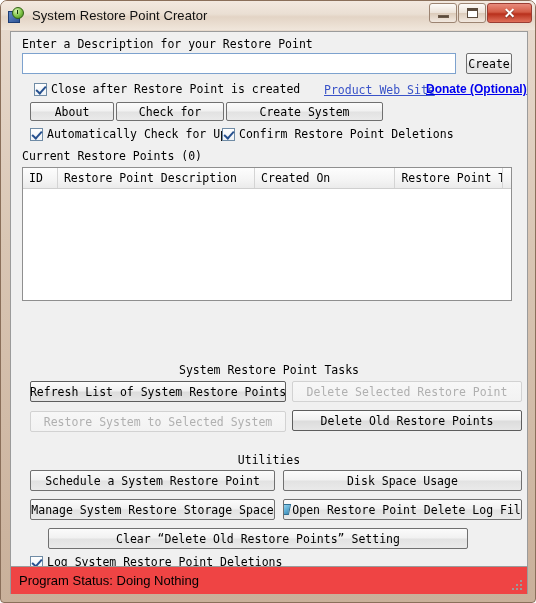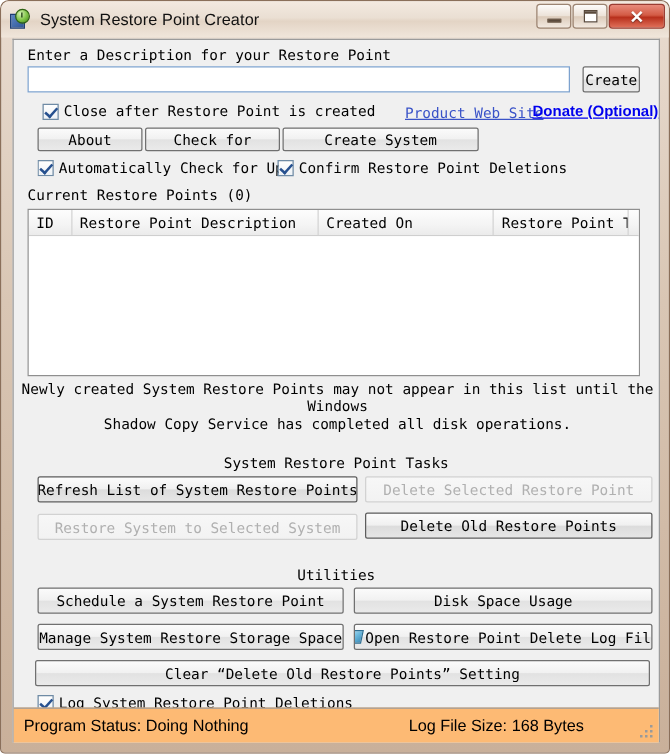--- a/index.html
+++ b/index.html
@@ -308,21 +308,21 @@
 
   
   .statusbar {
     position: absolute;
     left: 0;
     bottom: 0;
     width: 100%;
     height: 28px;
     box-sizing: border-box;
     border-top: 1px solid #9b9b9b;
-    background: #fdba74;
+    background: #ef4444;
     display: flex;
     align-items: center;
   }
   .status-item {
     font-family: "Liberation Sans", sans-serif;
     font-size: 13px;
     color: #000;
     white-space: nowrap;
   }
   .status-item.first { margin-left: 8px; }
@@ -404,54 +404,49 @@
         <div class="list-head">
           <div class="col" style="width:35px;">ID</div>
           <div class="col" style="width:198px;">Restore Point Description</div>
           <div class="col" style="width:141px;">Created On</div>
           <div class="col" style="width:108px;">Restore Point Type</div>
           <div class="col" style="width:8px; border-right:none;"></div>
         </div>
         <div class="list-body"></div>
       </div>
 
-      <div class="note">
-        <div>Newly created System Restore Points may not appear in this list until the Windows</div>
-        <div>Shadow Copy Service has completed all disk operations.</div>
-      </div>
 
       <div class="section-title" style="top:331px;">System Restore Point Tasks</div>
 
       <div class="btn strong" style="left:19px; top:349px; width:256px; height:21px;">Refresh List of System Restore Points</div>
       <div class="btn disabled" style="left:281px; top:349px; width:230px; height:21px;">Delete Selected Restore Point</div>
       <div class="btn disabled" style="left:19px; top:379px; width:256px; height:21px;">Restore System to Selected System</div>
       <div class="btn strong" style="left:281px; top:378px; width:230px; height:21px;text-align:right;">Delete Old Restore Points</div>
 
       <div class="section-title" style="top:421px;">Utilities</div>
 
       <div class="btn" style="left:19px; top:438px; width:245px; height:21px;">Schedule a System Restore Point</div>
       <div class="btn" style="left:272px; top:438px; width:239px; height:21px;">Disk Space Usage</div>
       <div class="btn" style="left:19px; top:467px; width:245px; height:21px;">Manage System Restore Storage Space</div>
       <div class="btn" style="left:272px; top:467px; width:239px; height:21px;">
         <span class="log-icon"></span>
         <span>Open Restore Point Delete Log File</span>
       </div>
 
-      <div class="btn" style="left:17px; top:496px; width:492px; height:21px;">Clear “Delete Old Restore Points” Setting</div>
+      <div class="btn" style="left:37px; top:496px; width:420px; height:21px;">Clear “Delete Old Restore Points” Setting</div>
 
       <div class="cb" style="left:19px; top:523px;">
         <span class="box"></span>
         <span class="cb-label">Log System Restore Point Deletions</span>
       </div>
 
     </div>
 
     <div class="statusbar">
       <span class="status-item first">Program Status:  Doing Nothing</span>
-      <span class="status-item second">Log File Size:  168 Bytes</span>
       <span class="grip">
         <i style="right:0; bottom:0;"></i>
         <i style="right:4px; bottom:0;"></i>
         <i style="right:8px; bottom:0;"></i>
         <i style="right:0; bottom:4px;"></i>
         <i style="right:4px; bottom:4px;"></i>
         <i style="right:0; bottom:8px;"></i>
       </span>
     </div>
   </div>

